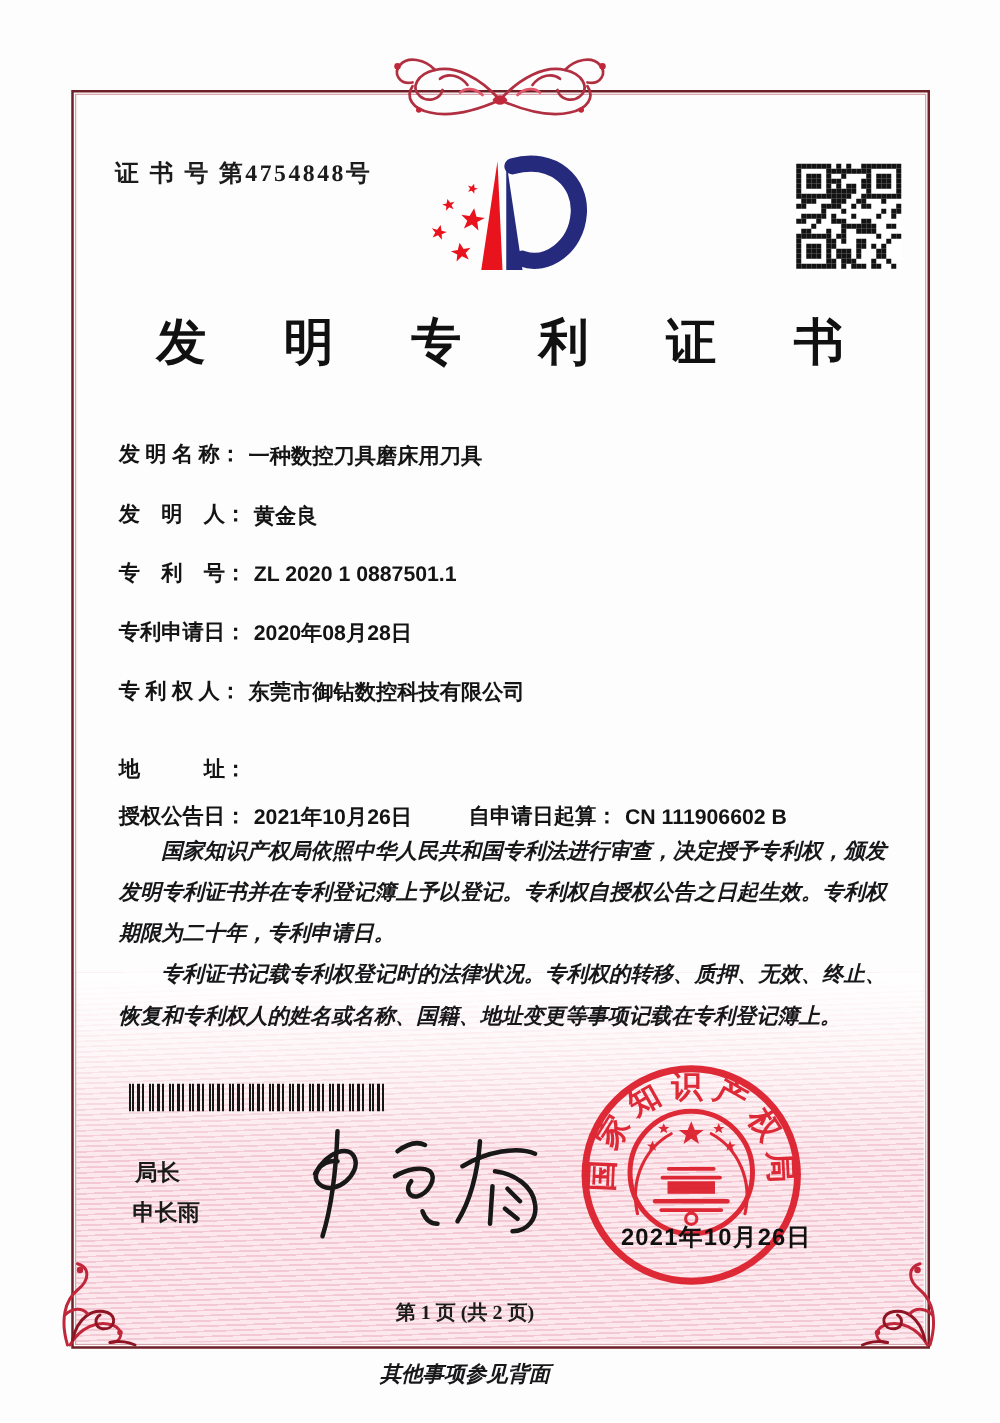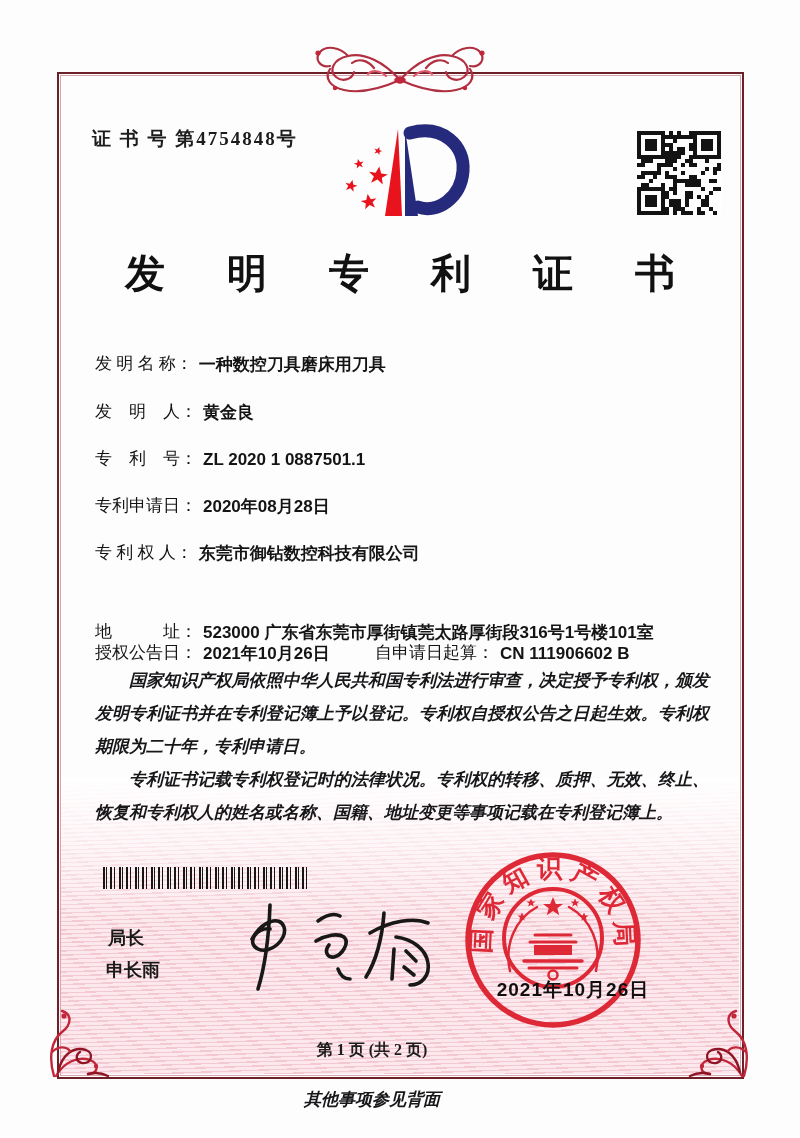--- a/index.html
+++ b/index.html
@@ -16,21 +16,21 @@
   
   .frame-outer{position:absolute;left:57px;top:72px;width:683px;height:1003px;border:2.5px solid #6e2029;}
   .frame-inner{position:absolute;inset:1px;border:1px solid #d9a4ad;}
 
   .abs{position:absolute;}
   .cert-no{left:92px;top:126px;font-size:19px;font-weight:700;letter-spacing:2px;color:#1c1c1c;}
   .title{left:0;right:0;top:246px;text-align:center;font-size:40px;font-weight:700;color:#111;
          letter-spacing:26px;padding-left:26px;font-family:"Liberation Serif",serif;}
 
   .field{left:95px;display:flex;align-items:flex-start;font-size:17px;color:#141414;}
-  .field .lbl{font-family:"Liberation Serif",serif;font-weight:400;white-space:nowrap;}
+  .field .lbl{font-family:"Liberation Serif",serif;font-weight:700;white-space:nowrap;}
   .field .val{font-family:"Liberation Sans",sans-serif;font-weight:700;margin-left:6px;max-width:552px;line-height:26px;}
   .field2{left:375px;}
 
   .paras{left:95px;top:664px;width:614px;font-size:17px;line-height:33px;color:#17171a;
          font-style:italic;font-weight:700;text-align:justify;}
   .paras p{margin:0;text-indent:2em;}
 
   .barcode{left:103px;top:867px;width:208px;height:22px;
     background:repeating-linear-gradient(90deg,#161616 0 2px,transparent 2px 3px,#161616 3px 4px,transparent 4px 7px,#161616 7px 9px,transparent 9px 11px,#161616 11px 12px,transparent 12px 16px);}
 
@@ -361,23 +361,22 @@
     <span class="val">ZL 2020 1 0887501.1</span>
   </div>
   <div class="abs field" style="top:494px">
     <span class="lbl">专利申请日：</span>
     <span class="val">2020年08月28日</span>
   </div>
   <div class="abs field" style="top:541px">
     <span class="lbl">专 利 权 人：</span>
     <span class="val">东莞市御钻数控科技有限公司</span>
   </div>
-  <div class="abs field" style="top:620px">
+  <div class="abs field" style="top:604px">
     <span class="lbl">地　　　址：</span>
-    <span class="val">523000 广东省东莞市厚街镇莞太路厚街段316号1号楼101室</span>
   </div>
   <div class="abs field" style="top:641px">
     <span class="lbl">授权公告日：</span>
     <span class="val">2021年10月26日</span>
   </div>
   <div class="abs field field2" style="top:641px">
     <span class="lbl">自申请日起算：</span>
     <span class="val">CN 111906602 B</span>
   </div>
 

